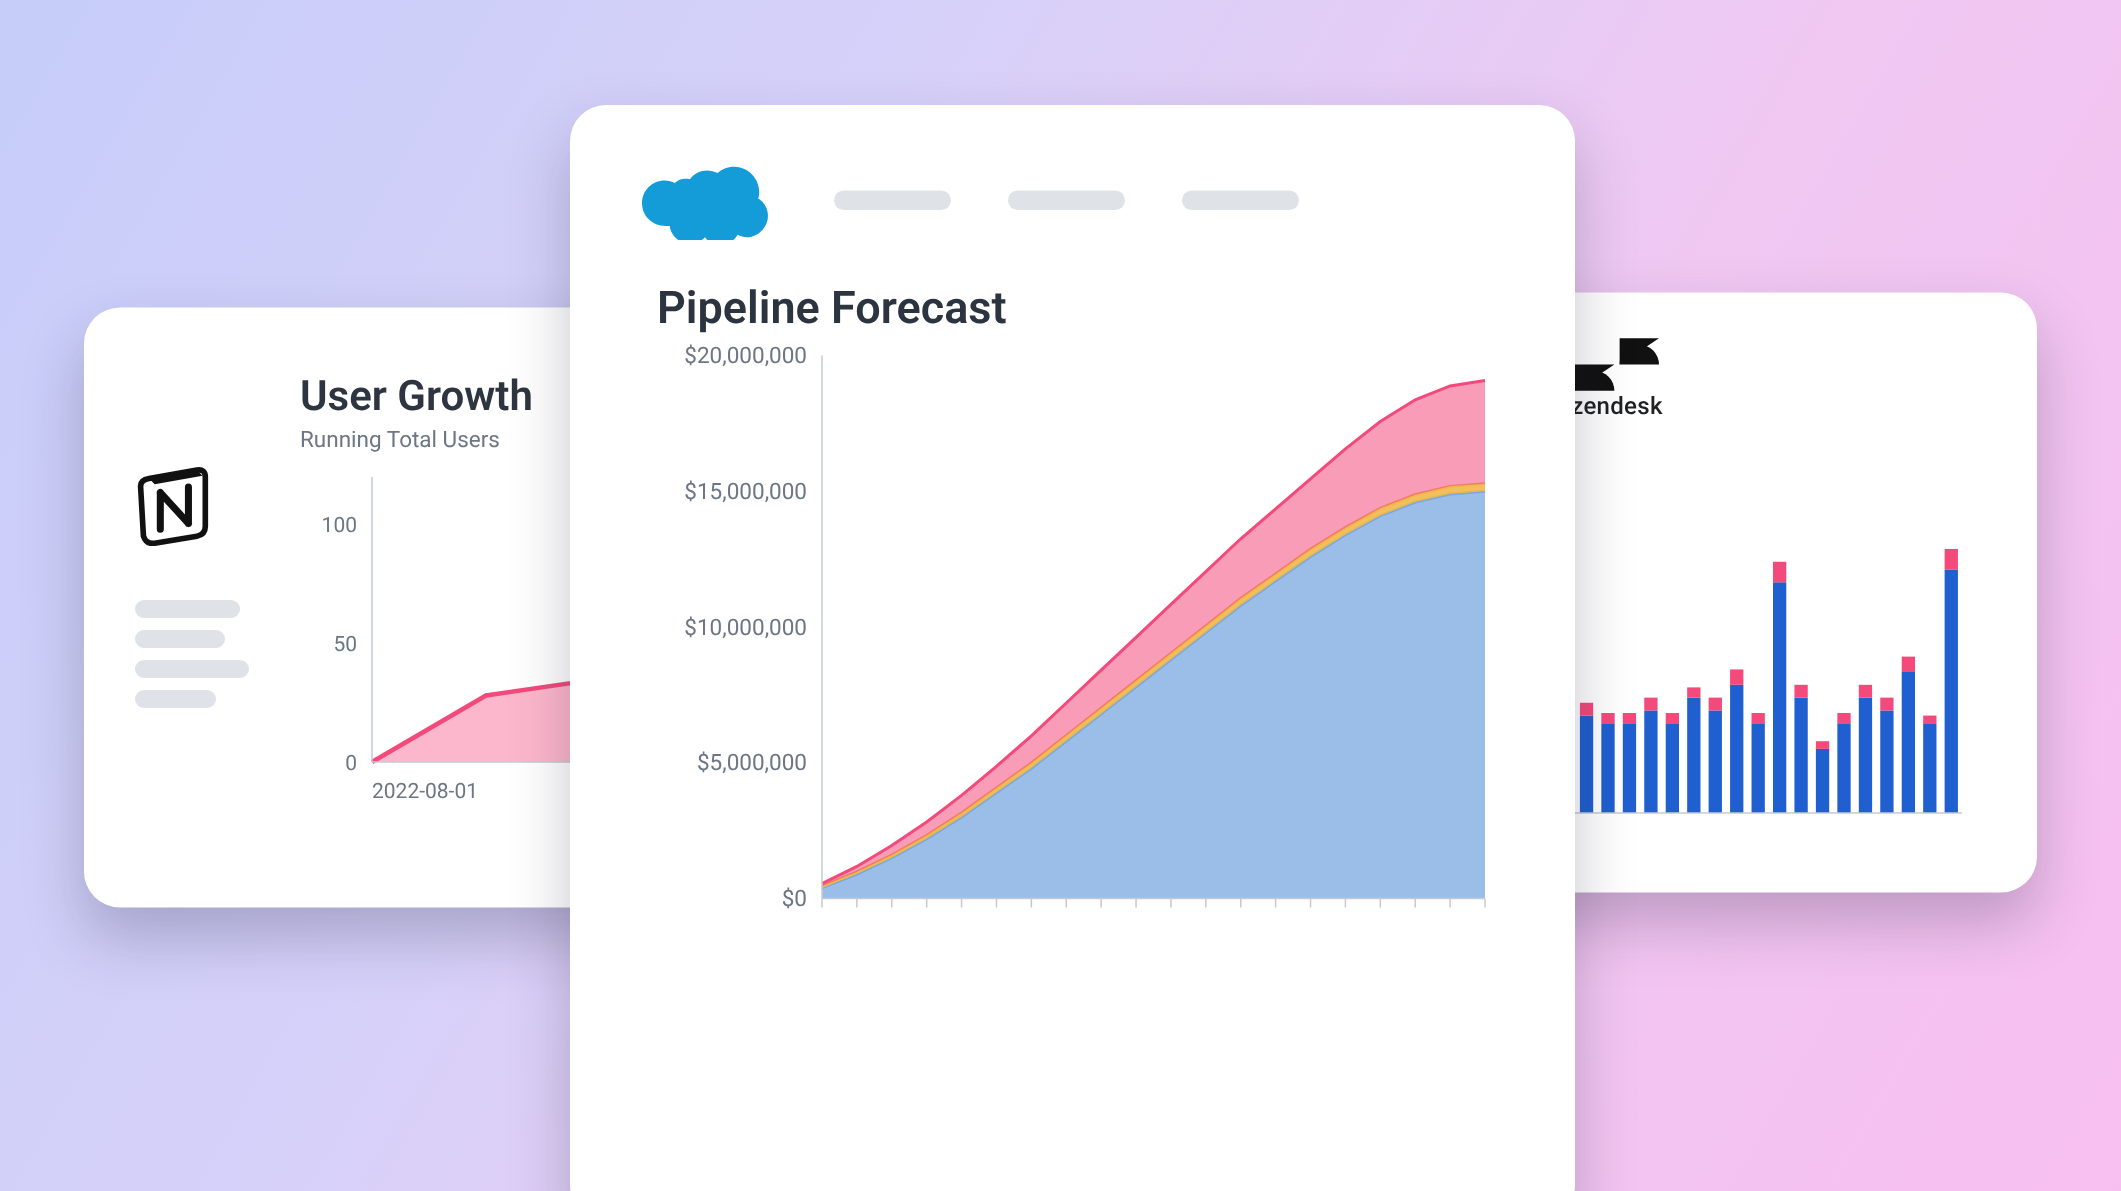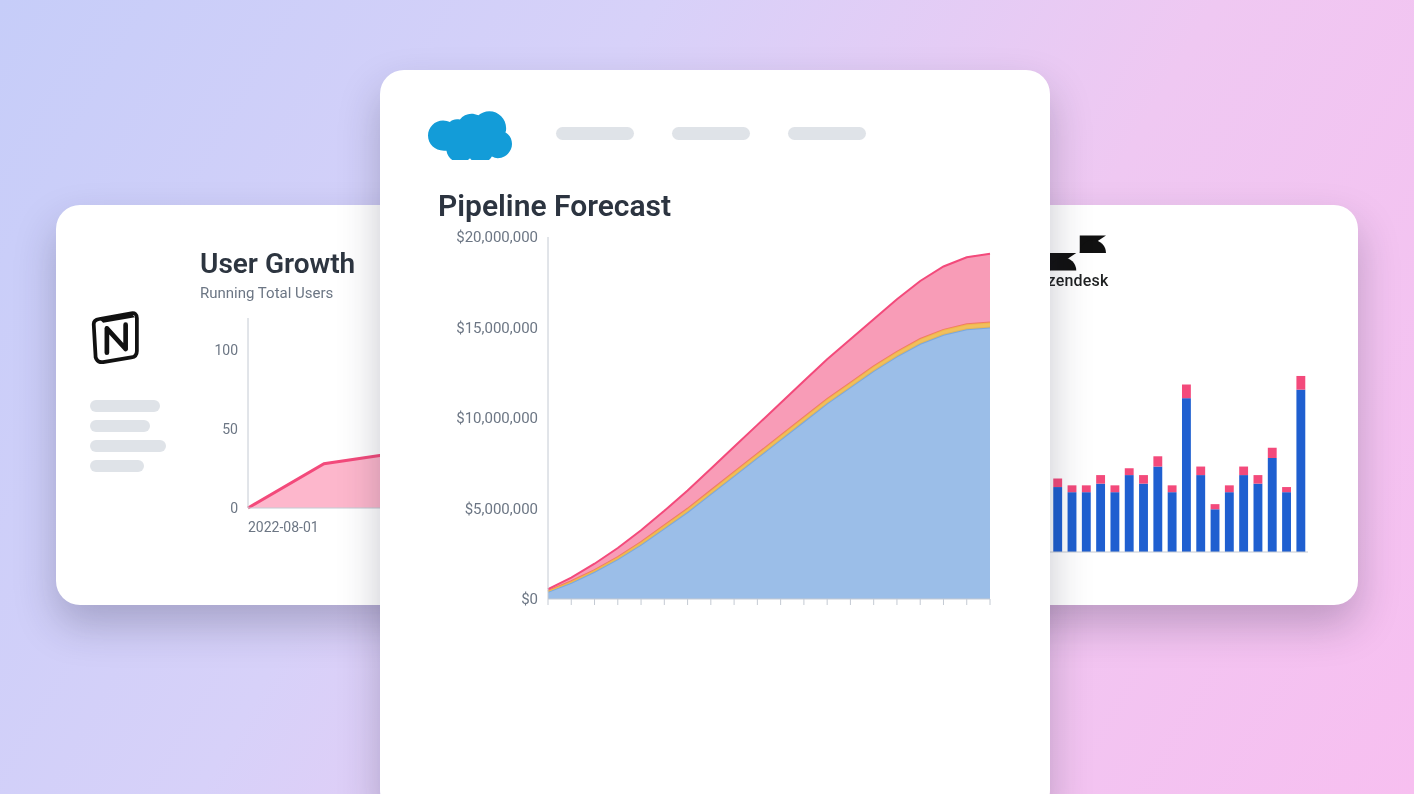--- a/index.html
+++ b/index.html
@@ -42,21 +42,21 @@
   }
   .placeholder-bar.a{width:70px;}
   .placeholder-bar.b{width:60px;}
   .placeholder-bar.c{width:76px;}
   .placeholder-bar.d{width:54px;}
   .left .chart-wrap{margin-top:4px;}
 
   
   .card.right{
     right:56px;
-    top:205px;
+    top:195px;
     width:560px;
     height:400px;
     padding:30px 34px 26px 34px;
     box-sizing:border-box;
   }
   .zendesk-logo{display:flex;flex-direction:column;align-items:center;margin:0 auto 18px auto;width:120px;}
   .zendesk-word{font-size:16px;font-weight:500;color:#1f2122;letter-spacing:.2px;}
   .right h3{margin:6px 0 2px 0;font-size:22px;font-weight:600;color:#2d3540;}
   .right .sub{margin:0 0 10px 0;font-size:13px;color:#8a93a0;}
 

